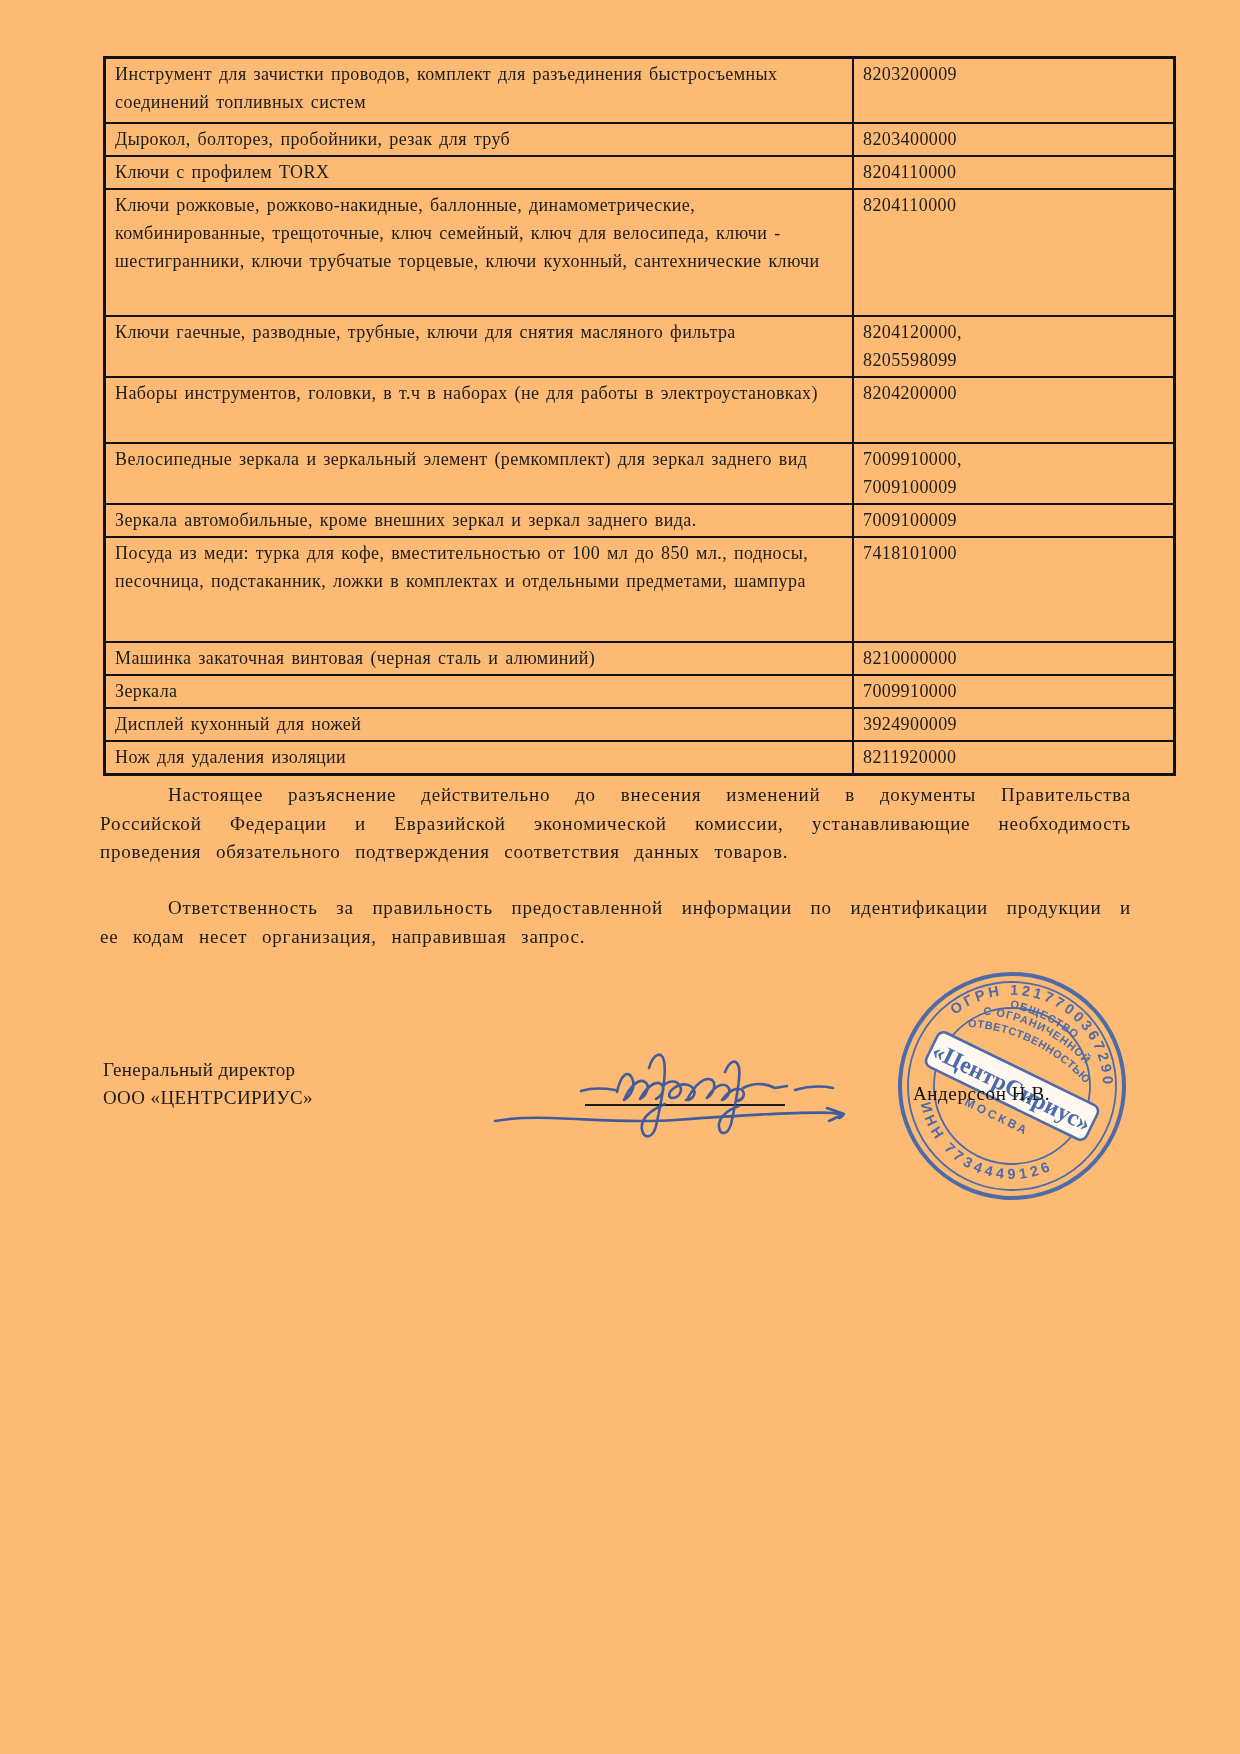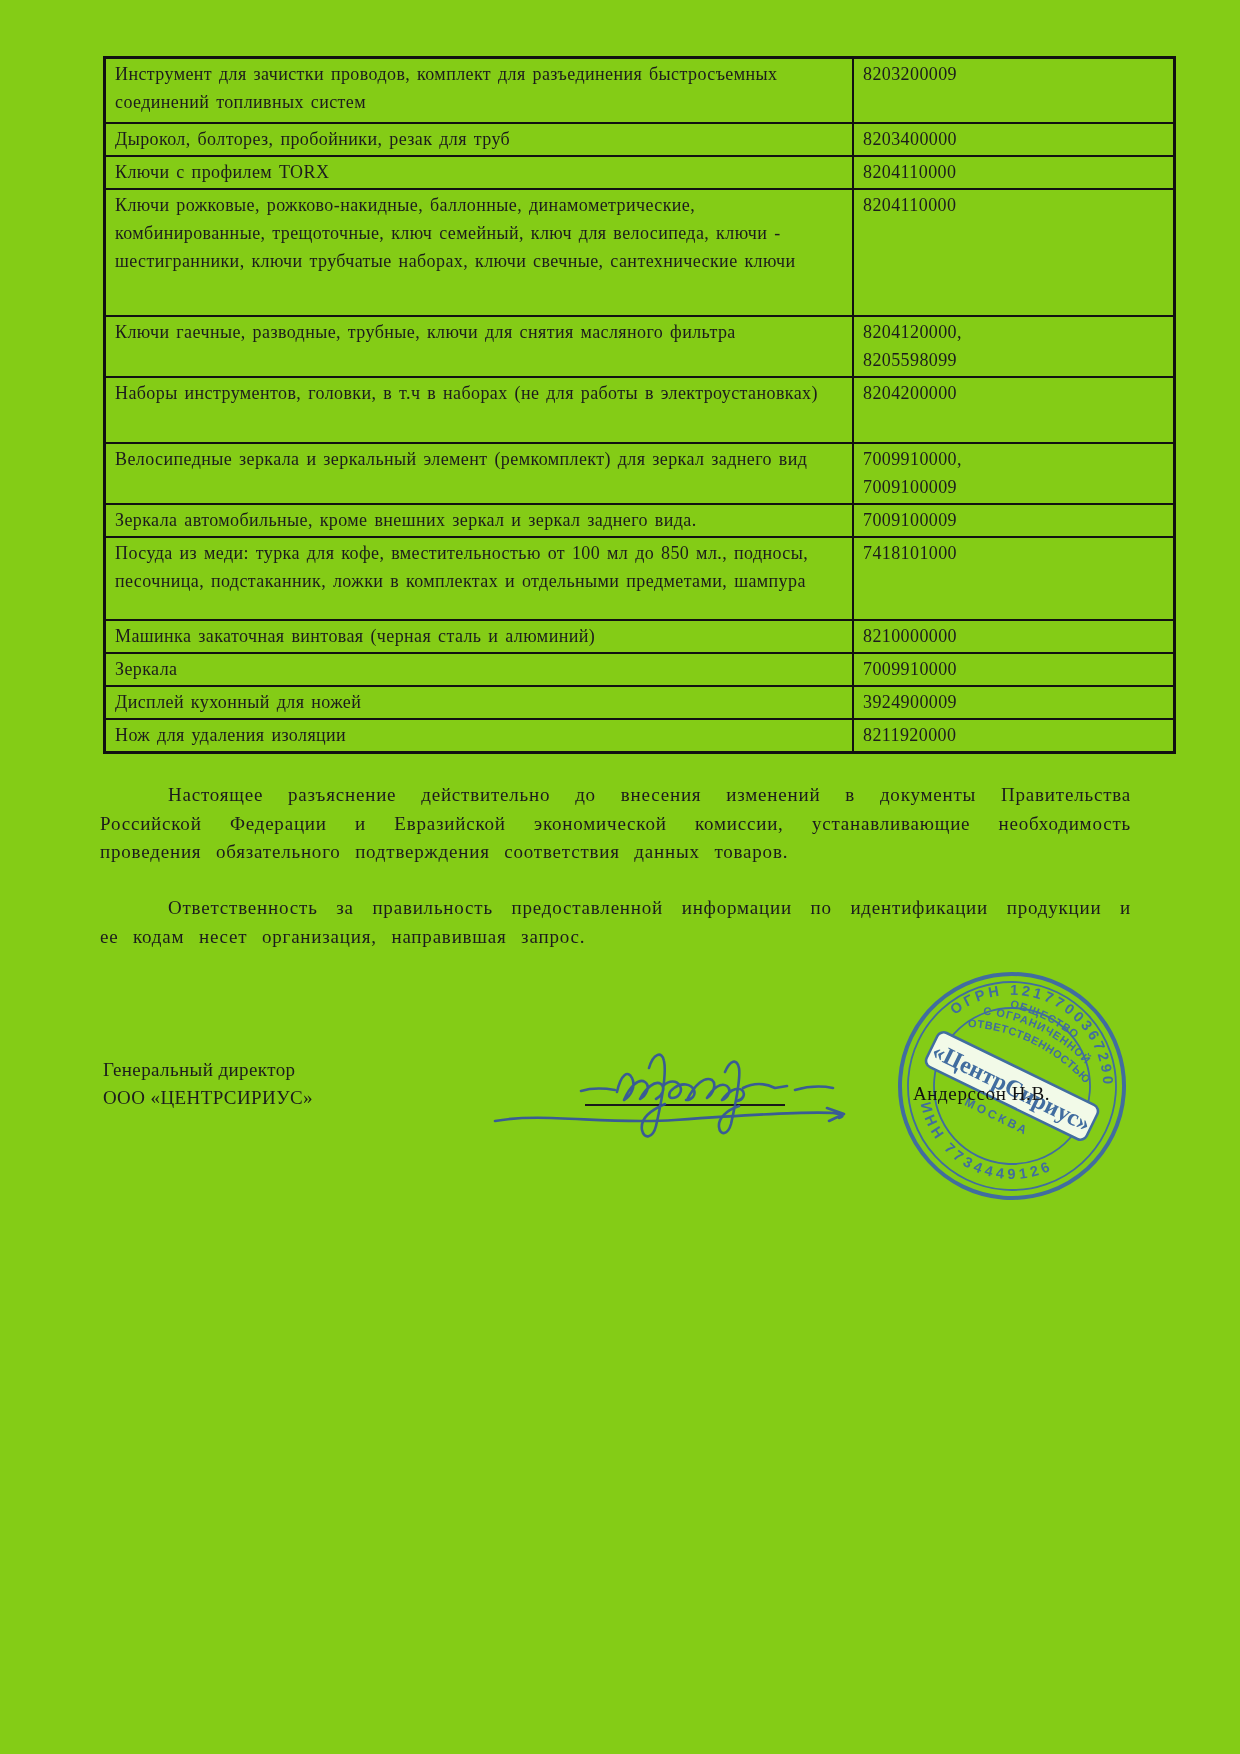--- a/index.html
+++ b/index.html
@@ -1,19 +1,19 @@
 <!DOCTYPE html>
 <html><head>
 <meta charset="utf-8">
 <style>
   html,body{margin:0;padding:0;background:#888;}
   .page{
     position:relative;
     width:1240px;height:1754px;
-    background:#84cc16;
+    background:#fdba74;
     margin:0 auto;
     font-family:"Liberation Serif", serif;
     color:#1c1c1c;
     overflow:hidden;
     text-decoration:underline;
   }
 
   
   table.codes-table{
     position:absolute;left:103px;top:56px;
@@ -86,42 +86,42 @@
       </tr>
       <tr style="height:28px">
         <td class="cell-desc">Дырокол, болторез, пробойники, резак для труб</td>
         <td class="cell-code">8203400000</td>
       </tr>
       <tr style="height:30px">
         <td class="cell-desc">Ключи с профилем TORX</td>
         <td class="cell-code">8204110000</td>
       </tr>
       <tr style="height:127px">
-        <td class="cell-desc">Ключи рожковые, рожково-накидные, баллонные, динамометрические, комбинированные, трещоточные, ключ семейный, ключ для велосипеда, ключи - шестигранники, ключи трубчатые наборах, ключи свечные, сантехнические ключи</td>
+        <td class="cell-desc">Ключи рожковые, рожково-накидные, баллонные, динамометрические, комбинированные, трещоточные, ключ семейный, ключ для велосипеда, ключи - шестигранники, ключи трубчатые торцевые, ключи кухонный, сантехнические ключи</td>
         <td class="cell-code">8204110000</td>
       </tr>
       <tr style="height:61px">
         <td class="cell-desc">Ключи гаечные, разводные, трубные, ключи для снятия масляного фильтра</td>
         <td class="cell-code">8204120000,
 8205598099</td>
       </tr>
       <tr style="height:66px">
         <td class="cell-desc">Наборы инструментов, головки, в т.ч в наборах (не для работы в электроустановках)</td>
         <td class="cell-code">8204200000</td>
       </tr>
       <tr style="height:56px">
         <td class="cell-desc">Велосипедные зеркала и зеркальный элемент (ремкомплект) для зеркал заднего вид</td>
         <td class="cell-code">7009910000,
 7009100009</td>
       </tr>
       <tr style="height:32px">
         <td class="cell-desc">Зеркала автомобильные, кроме внешних зеркал и зеркал заднего вида.</td>
         <td class="cell-code">7009100009</td>
       </tr>
-      <tr style="height:83px">
+      <tr style="height:105px">
         <td class="cell-desc">Посуда из меди: турка для кофе, вместительностью от 100 мл до 850 мл., подносы, песочница, подстаканник, ложки в комплектах и отдельными предметами, шампура</td>
         <td class="cell-code">7418101000</td>
       </tr>
       <tr style="height:33px">
         <td class="cell-desc">Машинка закаточная винтовая (черная сталь и алюминий)</td>
         <td class="cell-code">8210000000</td>
       </tr>
       <tr style="height:30px">
         <td class="cell-desc">Зеркала</td>
         <td class="cell-code">7009910000</td>

